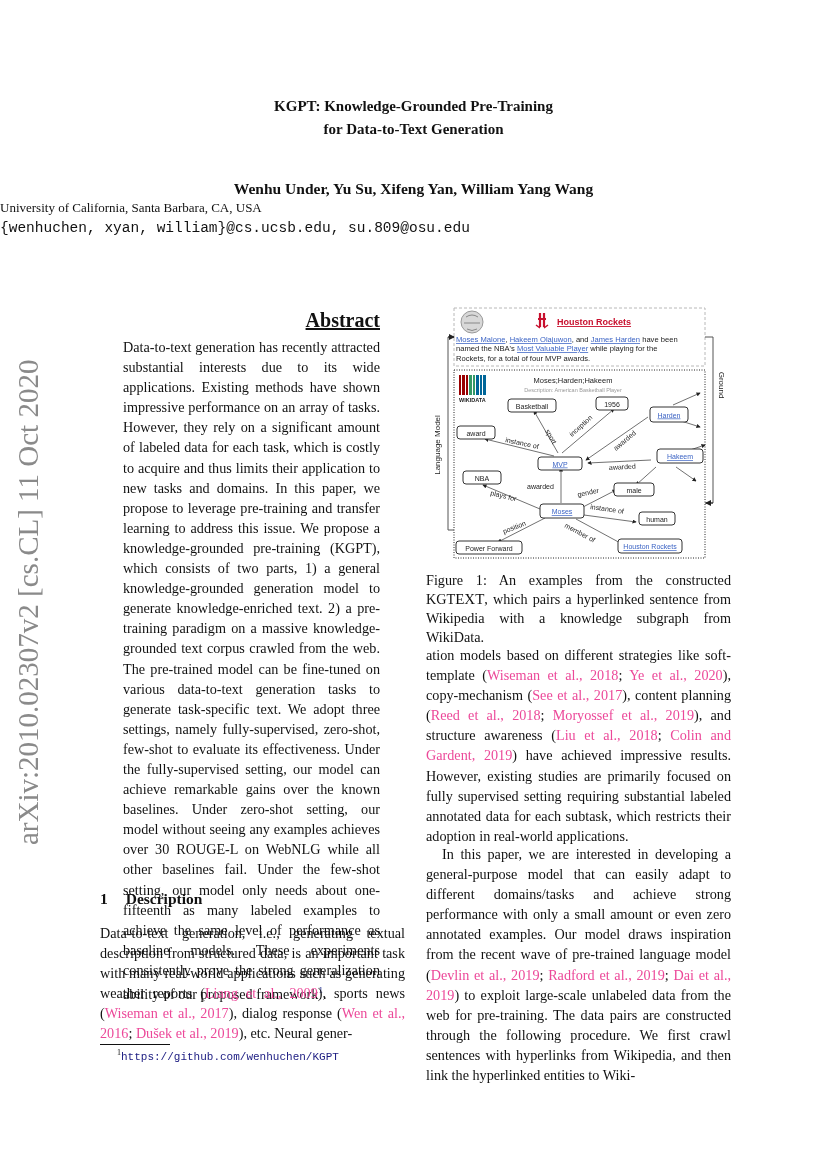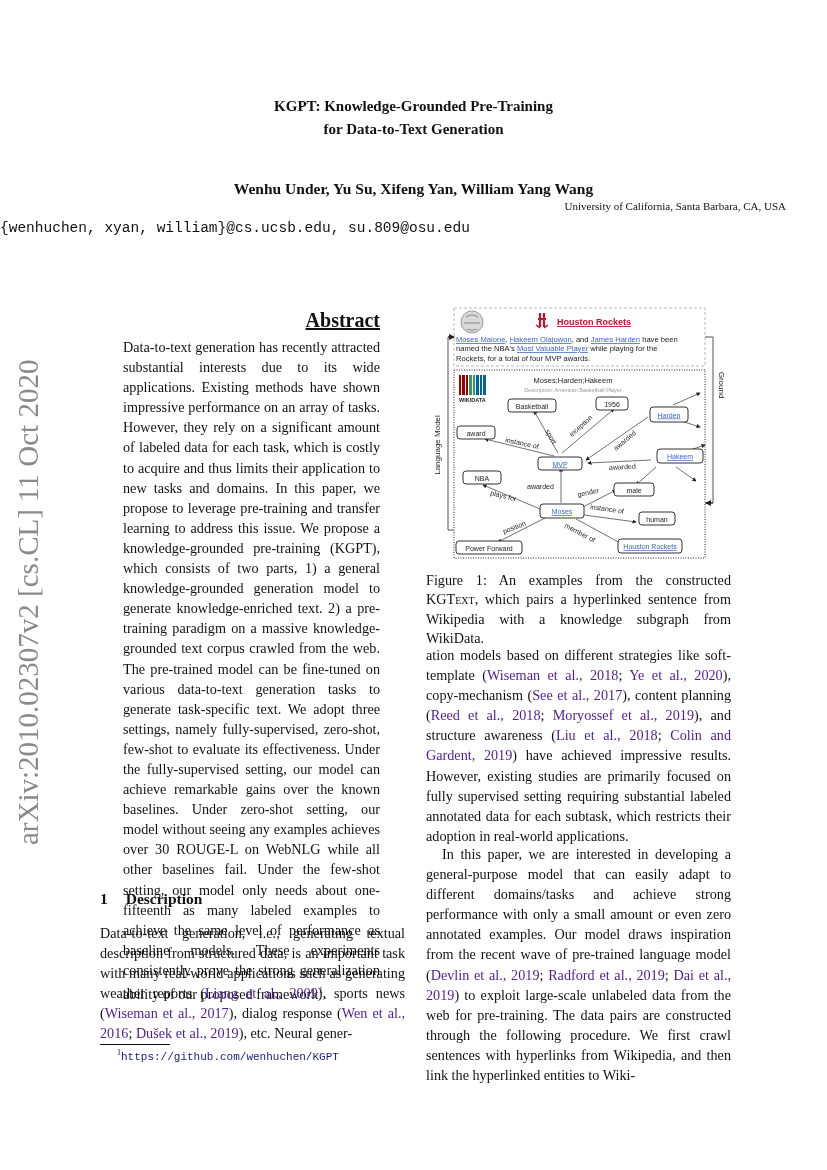--- a/index.html
+++ b/index.html
@@ -2,37 +2,37 @@
 <html><head>
 <meta charset="utf-8">
 <style>
   html, body { margin: 0; padding: 0; background: #ffffff; }
   body { width: 827px; height: 1170px; position: relative; overflow: hidden;
          font-family: "Liberation Serif", serif; color: #111; }
   .abs { position: absolute; }
   .title { left: 0; width: 827px; top: 95px; text-align: center; font-weight: bold;
            font-size: 15px; line-height: 23px; }
   .authors { left: 0; width: 827px; top: 180px; text-align: center; font-weight: bold; font-size: 15.5px; }
-  .affil { left: 0; width: 786px; top: 200px; text-align: right; font-size: 11px; }
+  .affil { left: 0; width: 786px; top: 200px; text-align: left; font-size: 13px; }
   .emails { left: 0; width: 827px; top: 220px; font-size: 14.5px;
             font-family: "Liberation Mono", monospace; }
   .arxiv { left: 12px; top: 845px; transform: rotate(-90deg); transform-origin: left top;
            font-size: 29px; color: #8a8a8a; white-space: nowrap; font-family: "Liberation Serif", serif; }
   .col { font-size: 14.2px; line-height: 20.1px; text-align: justify; }
   .col-left { left: 123px; width: 257px; }
   .col-right { left: 426px; width: 305px; }
   .abstract-h { left: 123px; width: 257px; top: 309px; text-align: right; font-weight: bold; font-size: 20px; text-decoration: underline; }
   .abstract-body { top: 337px; }
   .intro-h { left: 100px; top: 890px; font-weight: bold; font-size: 15.5px; }
   .intro-h .num { margin-right: 18px; }
   .intro-body { left: 100px; width: 305px; top: 923px; }
   .footnote-rule { left: 100px; top: 1044px; width: 70px; border-top: 1px solid #111; }
   .footnote { left: 117px; top: 1048px; font-family: "Liberation Mono", monospace; font-size: 11px; color: #1a1a80; }
   .footnote sup { color: #111; font-family: "Liberation Serif", serif; font-size: 8px; }
-  .cite { color: #4c1d95; }
+  .cite { color: #ec4899; }
   sup.fn { color: #1f2d8c; font-size: 9px; }
   .caption { left: 426px; width: 305px; top: 571px; font-size: 14.2px; line-height: 19px; text-align: justify; }
   .sc { font-variant: small-caps; }
   .right-body-1 { top: 645px; }
   .right-body-2 { top: 844px; }
   .indent { text-indent: 16px; display: block; }
   
   .fig { left: 428px; top: 305px; width: 310px; height: 260px; }
   .fig svg { width: 310px; height: 260px; display: block; }
   .fig text { font-family: "Liberation Sans", sans-serif; }
@@ -173,21 +173,21 @@
 
       <rect x="28" y="236" width="66" height="13" rx="3" fill="#fff" stroke="#333"></rect>
       <text x="61" y="245.5" fill="#222">Power Forward</text>
 
       <rect x="190" y="234" width="64" height="14" rx="3" fill="#fff" stroke="#333"></rect>
       <text x="222" y="244" fill="#3b63c4" text-decoration="underline">Houston Rockets</text>
     </g>
   </svg>
 </div>
 
-<div class="abs caption"><span>Figure 1: An examples from the constructed </span><span>KGT</span><span class="sc" style="font-size:10px;">EXT</span><span>, which pairs a hyperlinked sentence from Wikipedia with a knowledge subgraph from WikiData.</span></div>
+<div class="abs caption"><span>Figure 1: An examples from the constructed </span><span>KGT</span><span class="sc" style="font-size:15px;">EXT</span><span>, which pairs a hyperlinked sentence from Wikipedia with a knowledge subgraph from WikiData.</span></div>
 
 <div class="abs col col-right right-body-1">
   <span>ation models based on different strategies like soft-template (</span><span class="cite">Wiseman et al., 2018</span><span>; </span><span class="cite">Ye et al., 2020</span><span>), copy-mechanism (</span><span class="cite">See et al., 2017</span><span>), content planning (</span><span class="cite">Reed et al., 2018</span><span>; </span><span class="cite">Moryossef et al., 2019</span><span>), and structure awareness (</span><span class="cite">Liu et al., 2018</span><span>; </span><span class="cite">Colin and Gardent, 2019</span><span>) have achieved impressive results. However, existing studies are primarily focused on fully supervised setting requiring substantial labeled annotated data for each subtask, which restricts their adoption in real-world applications.</span>
 </div>
 
 <div class="abs col col-right right-body-2">
   <span class="indent"><span>In this paper, we are interested in developing a general-purpose model that can easily adapt to different domains/tasks and achieve strong performance with only a small amount or even zero annotated examples. Our model draws inspiration from the recent wave of pre-trained language model (</span><span class="cite">Devlin et al., 2019</span><span>; </span><span class="cite">Radford et al., 2019</span><span>; </span><span class="cite">Dai et al., 2019</span><span>) to exploit large-scale unlabeled data from the web for pre-training. The data pairs are constructed through the following procedure. We first crawl sentences with hyperlinks from Wikipedia, and then link the hyperlinked entities to Wiki-</span></span>
 </div>
 
 </body></html>

